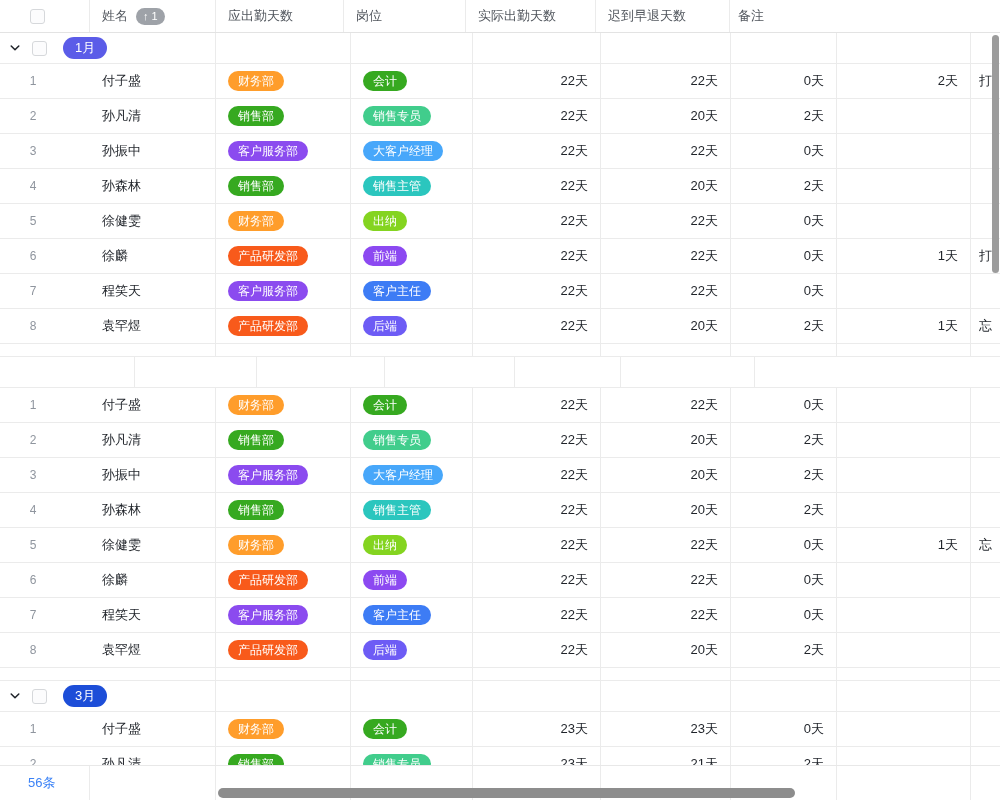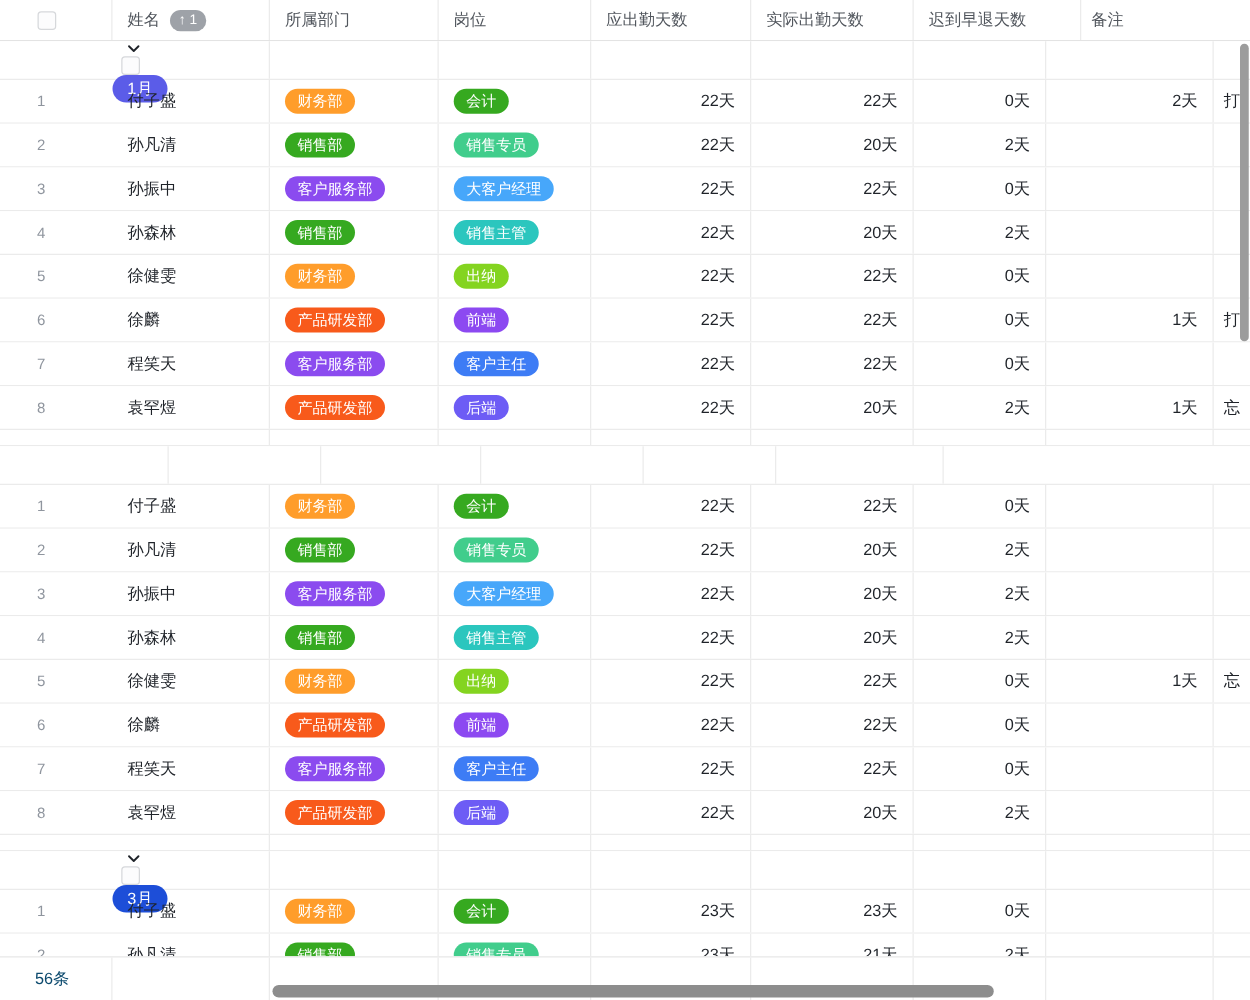--- a/index.html
+++ b/index.html
@@ -27,41 +27,41 @@
   .hdr-row .c0 { padding-left:30px; }
   .hdr-row .c8 .lbl { padding-left:8px; }
 
   .sort-pill { display:inline-flex; align-items:center; margin-left:8px; height:17px;
     padding:0 7px; border-radius:9px; background:#9ea2a8; color:#fff; font-size:11px;
     line-height:17px; white-space:nowrap; }
 
   .checkbox { width:15px; height:15px; border:1px solid #d6d8db; border-radius:3px; background:#fcfcfd; flex:0 0 auto; }
 
   .group-row { height:31px; }
-  .group-row .cg { padding-left:9px;flex-direction:column; }
+  .group-row .cg { padding-left:9px; }
   .chev { width:12px; height:12px; margin-right:11px; flex:0 0 auto; }
   .group-row .checkbox { margin-right:16px; }
   .group-badge { display:inline-block; height:22px; line-height:22px; padding:0 12px;
     border-radius:11px; color:#fff; font-size:13px; white-space:nowrap; }
 
   .spacer-row { height:13px; }
 
   .data-row { height:35px; }
   .data-row .c0 { justify-content:center; padding-right:24px; color:#8f959e; font-size:12px; }
   .cell-name { padding-left:12px; font-size:13px; color:#1f2329; white-space:nowrap; }
   .tag-cell { padding-left:12px; }
   .tag { display:inline-block; height:20px; line-height:20px; padding:0 10px;
     border-radius:10px; color:#fff; font-size:12px; white-space:nowrap; }
   .num { justify-content:flex-end; padding-right:12px; font-size:13px; color:#1f2329; }
   .remark { padding-left:8px; font-size:13px; color:#1f2329; white-space:nowrap; }
 
   .footer-row { position:absolute; left:0; bottom:0; height:35px; width:1000px;
     background:#fff; border-top:1px solid #e8e8e8; border-bottom:none; display:flex; }
   .footer-row .c { height:100%; }
-  .footer-count { color:#0c4a6e; font-size:13px; padding-left:28px; white-space:nowrap; }
+  .footer-count { color:#3b82f6; font-size:13px; padding-left:28px; white-space:nowrap; }
 
   .vscroll { position:absolute; right:1px; top:35px; width:7px; height:238px;
     border-radius:4px; background:#9c9c9c; }
   .hscroll { position:absolute; left:218px; bottom:2px; width:577px; height:10px;
     border-radius:5px; background:#8d8d8d; }
 </style>
 </head>
 <body>
 
 <div class="app">
@@ -69,28 +69,25 @@
   <div id="grid-body">
 
     <div class="row hdr-row">
       <div class="c c0 br">
         <span class="checkbox"></span>
       </div>
       <div class="c c1 br">
         <span class="lbl">姓名</span>
         <span class="sort-pill">↑ 1</span>
       </div>
-      <div class="c c2 br">
-        <span class="lbl">所属部门</span>
+      <div class="c c4 br">
+        <span class="lbl">应出勤天数</span>
       </div>
       <div class="c c3 br">
         <span class="lbl">岗位</span>
-      </div>
-      <div class="c c4 br">
-        <span class="lbl">应出勤天数</span>
       </div>
       <div class="c c5 br">
         <span class="lbl">实际出勤天数</span>
       </div>
       <div class="c c7 br">
         <span class="lbl">迟到早退天数</span>
       </div>
       <div class="c c8">
         <span class="lbl">备注</span>
       </div>

